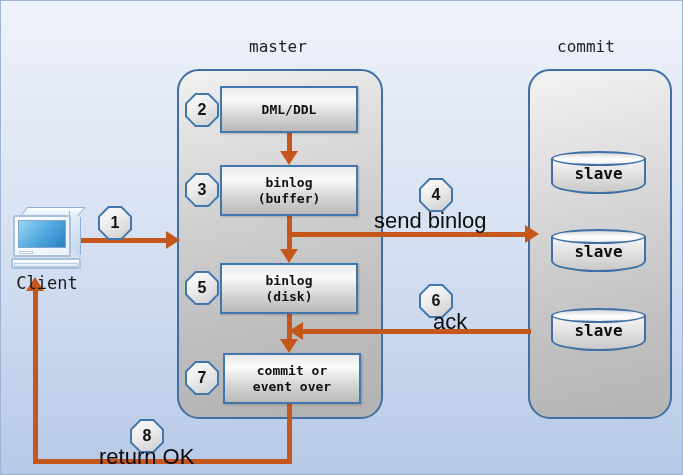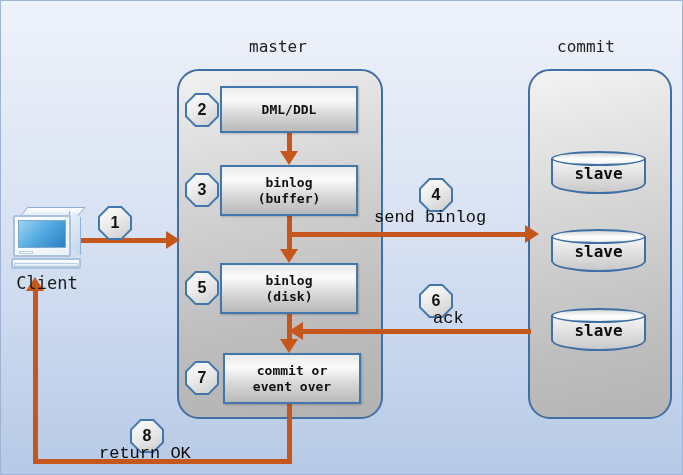--- a/index.html
+++ b/index.html
@@ -100,21 +100,21 @@
   #bd1{left:97px; top:205px;}
   #bd2{left:184px;top:92px;}
   #bd3{left:184px;top:172px;}
   #bd4{left:418px;top:177px;}
   #bd5{left:184px;top:270px;}
   #bd6{left:418px;top:283px;}
   #bd7{left:184px;top:360px;}
   #bd8{left:129px;top:418px;}
 
   
-  .flow-label{position:absolute;font-size:17px;color:#0c0c0c;white-space:nowrap;font-family:Liberation Mono, monospace;}
+  .flow-label{position:absolute;font-size:22px;color:#0c0c0c;white-space:nowrap;}
   #lbl-sendbinlog{left:373px;top:207px;}
   #lbl-ack{left:432px;top:308px;}
   #lbl-returnok{left:98px;top:443px;}
 
   
   .ln{position:absolute;background:#c5571c;}
   .hl{height:5px;}
   .vl{width:5px;}
   .ah{position:absolute;width:0;height:0;}
   .ah-r{border-top:9px solid transparent;border-bottom:9px solid transparent;border-left:14px solid #c5571c;}

